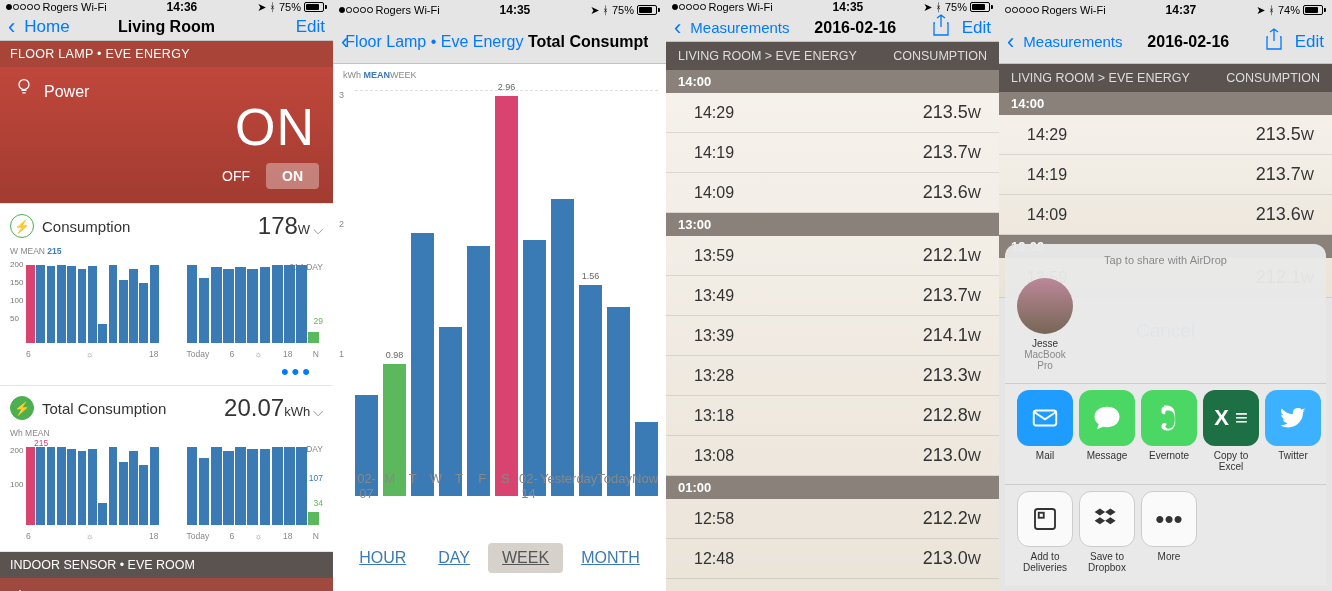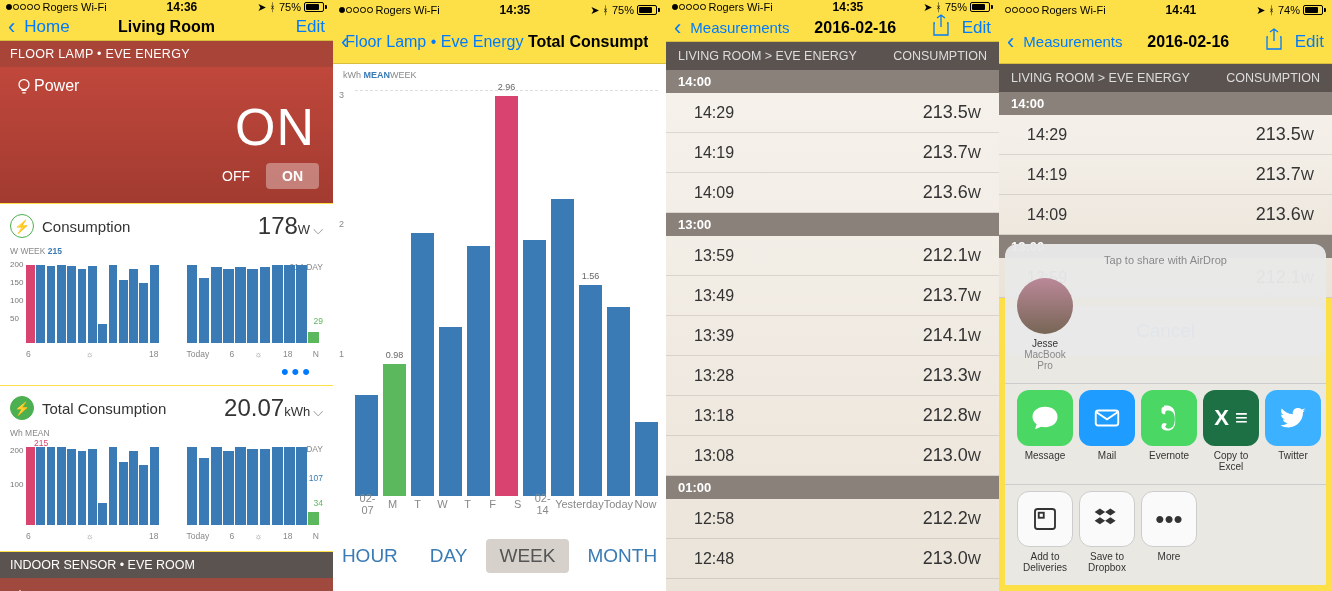--- a/index.html
+++ b/index.html
@@ -1,17 +1,17 @@
 <!DOCTYPE html>
 <html><head>
 <meta charset="utf-8">
 <style>
 * { margin: 0; padding: 0; box-sizing: border-box; font-family: -apple-system, "Helvetica Neue", Arial, sans-serif; -webkit-font-smoothing: antialiased; }
 body { background: #000; display: flex; width: 1332px; height: 591px; }
-.screen { width: 333px; height: 591px; background: #fde047; position: relative; overflow: hidden; display: flex; flex-direction: column; }
+.screen { width: 333px; height: 591px; background: #e5e5e5; position: relative; overflow: hidden; display: flex; flex-direction: column; }
 
 
 .status-bar { height: 20px; display: flex; align-items: center; justify-content: space-between; padding: 0 6px; font-size: 11px; color: #000; }
 .status-left, .status-right { display: flex; align-items: center; gap: 3px; }
 .status-time { font-weight: 600; font-size: 12px; }
 .dots { display: flex; gap: 1.5px; }
 .dot { width: 5.5px; height: 5.5px; border-radius: 50%; border: 0.7px solid #000; }
 .dot.f { background: #000; }
 .battery { display: inline-flex; align-items: center; gap: 1px; }
 .batt-body { width: 20px; height: 10px; border: 1px solid #000; border-radius: 2px; position: relative; }
@@ -22,21 +22,21 @@
 .nav { height: 44px; display: flex; align-items: center; justify-content: space-between; padding: 0 8px; font-size: 17px; color: #007aff; border-bottom: 0.5px solid rgba(0,0,0,0.15); }
 .nav-left, .nav-right { display: flex; align-items: center; gap: 12px; min-width: 70px; }
 .nav-right { justify-content: flex-end; }
 .nav-title { font-weight: 600; color: #000; flex: 1; text-align: center; font-size: 16px; white-space: nowrap; overflow: hidden; }
 .nav-title .light { font-weight: 400; }
 .chev { font-size: 22px; margin-right: -3px; }
 
 
 .section-head { background: #a84438; color: #fff; font-size: 12.5px; padding: 6px 10px; font-weight: 500; letter-spacing: 0.3px; }
 .power-card { background: linear-gradient(180deg, #c0473b 0%, #a23b31 100%); color: #fff; padding: 10px 14px 14px; }
-.power-row { display: flex; align-items: flex-start; }
+.power-row { display: flex; align-items: flex-end; gap: 10px; }
 .bulb-icon { width: 20px; height: 20px; }
 .on-big { font-size: 52px; font-weight: 300; text-align: right; margin: -4px 4px 6px 0; letter-spacing: 1px; }
 .seg { display: flex; justify-content: flex-end; }
 .seg-btn { padding: 5px 16px; border-radius: 4px; font-size: 14px; color: #fff; }
 .seg-btn.active { background: rgba(255,255,255,0.35); font-weight: 600; }
 .card { background: #fff; margin-top: 1px; padding: 8px 10px; }
 .card-head { display: flex; align-items: center; justify-content: space-between; }
 .card-left { display: flex; align-items: center; gap: 8px; font-size: 15px; color: #333; }
 .bolt { width: 24px; height: 24px; border: 1.5px solid #4CAF50; border-radius: 50%; display: flex; align-items: center; justify-content: center; color: #4CAF50; font-size: 13px; }
 .bolt.filled { background: #4CAF50; color: #fff; }
@@ -59,24 +59,24 @@
 
 .screen2-chart { flex: 1; position: relative; background: #fff; padding: 4px 6px; }
 .s2-top { display: flex; justify-content: flex-start; font-size: 9px; color: #888; padding: 2px 4px; }
 .s2-top .mean { color: #3a7bb5; font-weight: 600; }
 .s2-bars-area { position: absolute; top: 26px; bottom: 95px; left: 22px; right: 8px; border-top: 0.5px dashed #ddd; display: flex; align-items: flex-end; gap: 5px; }
 .s2-bars-area .bar { flex: 1; background: #3a7bb5; position: relative; }
 .s2-bars-area .bar.green { background: #5cb85c; }
 .s2-bars-area .bar.pink { background: #d9436f; }
 .s2-bars-area .bar .val { position: absolute; top: -14px; left: 50%; transform: translateX(-50%); font-size: 9px; color: #666; white-space: nowrap; }
 .s2-y { position: absolute; left: 6px; font-size: 9px; color: #888; }
-.s2-xaxis { position: absolute; bottom: 75px; left: 22px; right: 8px; display: flex; font-size: 11px; color: #888; align-items: center; }
+.s2-xaxis { position: absolute; bottom: 90px; left: 22px; right: 8px; display: flex; font-size: 13px; color: #888; }
 .s2-xaxis span { flex: 1; text-align: center; }
 .s2-seg { position: absolute; bottom: 18px; left: 0; right: 0; display: flex; justify-content: center; gap: 4px; }
-.s2-seg-btn { padding: 6px 14px; font-size: 19px; color: #3a7bb5; border-radius: 4px; }
+.s2-seg-btn { padding: 6px 14px; font-size: 16px; color: #3a7bb5; border-radius: 4px; text-decoration: underline; }
 .s2-seg-btn.active { background: #d6d2cb; color: #555; }
 
 
 .breadcrumb-head { background: #5b5350; color: #ddd; font-size: 12.5px; padding: 7px 12px; display: flex; justify-content: space-between; font-weight: 500; }
 .hour-sep { background: #8a817a; color: #fff; font-size: 13px; padding: 4px 12px; font-weight: 600; }
 .row { display: flex; justify-content: space-between; align-items: center; padding: 9px 18px 9px 28px; font-size: 16px; color: #333; border-bottom: 0.5px solid rgba(0,0,0,0.1); }
 .row .v { font-size: 18px; }
 .row .v .u { font-size: 14px; }
 .rows { background: linear-gradient(180deg, #f6f2ec 0%, #eae3d8 100%); }
 
@@ -148,21 +148,21 @@
   <div class="card">
     <div class="card-head">
       <div class="card-left">
           <span class="bolt">⚡</span>
           <span>Consumption</span>
         </div>
       <div class="card-val"><span>178</span><span class="unit">W</span><span class="caret">⌵</span></div>
     </div>
     <div class="mini">
       <div class="mini-panel">
-        <span class="mini-label top-left"><span>W WEEK</span> <span style="color:#3a7bb5;font-weight:600">215</span></span>
+        <span class="mini-label top-left"><span>W MEAN</span> <span style="color:#3a7bb5;font-weight:600">215</span></span>
         <span class="mini-axis" style="top:14px">200</span>
         <span class="mini-axis" style="top:32px">150</span>
         <span class="mini-axis" style="top:50px">100</span>
         <span class="mini-axis" style="top:68px">50</span>
         <div class="mini-bars" id="c1-bars-a">
             <div class="b" style="height: 97.6744%; background: rgb(217, 67, 111);"></div>
             <div class="b" style="height: 97.6744%;"></div>
             <div class="b" style="height: 96.7442%;"></div>
             <div class="b" style="height: 97.6744%;"></div>
             <div class="b" style="height: 96.7442%;"></div>
@@ -463,21 +463,21 @@
     <div class="status-left">
       <span class="dots">
           <span class="dot"></span>
           <span class="dot"></span>
           <span class="dot"></span>
           <span class="dot"></span>
           <span class="dot"></span>
         </span>
       <span>Rogers Wi-Fi</span>
     </div>
-    <span class="status-time">14:41</span>
+    <span class="status-time">14:37</span>
     <div class="status-right">
         <span>➤</span>
         <span>ᚼ</span>
         <span>74%</span>
         <span class="battery">
           <span class="batt-body">
             <span class="batt-fill" style="width:74%"></span>
           </span>
           <span class="batt-tip"></span>
         </span>
@@ -524,39 +524,39 @@
   <div class="share-overlay">
     <div class="share-hint">Tap to share with AirDrop</div>
     <div class="share-row">
       <div class="share-item">
         <div class="avatar"></div>
         <div class="share-label"><span>Jesse</span><br><span style="color:#888">MacBook Pro</span></div>
       </div>
     </div>
     <div class="share-row" id="share-apps">
         <div class="share-item">
-          <div class="share-icon" style="background:#4bd763">
-            <svg viewBox="0 0 24 24" fill="#fff">
-              <path d="M12 3C6 3 2 6.5 2 11c0 2.4 1.3 4.5 3.3 6L4 21l5-2c1 .2 2 .3 3 .3 6 0 10-3.5 10-8.3S18 3 12 3z"></path>
-            </svg>
-          </div>
-          <div class="share-label">Message</div>
-        </div>
-        <div class="share-item">
           <div class="share-icon" style="background:#1f9cff">
             <svg viewBox="0 0 24 24" fill="#fff">
               <rect x="3" y="6" width="18" height="12" rx="2" fill="none" stroke="#fff" stroke-width="1.5"></rect>
               <path d="M3 7l9 6 9-6" fill="none" stroke="#fff" stroke-width="1.5"></path>
             </svg>
           </div>
           <div class="share-label">Mail</div>
         </div>
         <div class="share-item">
           <div class="share-icon" style="background:#4bd763">
             <svg viewBox="0 0 24 24" fill="#fff">
+              <path d="M12 3C6 3 2 6.5 2 11c0 2.4 1.3 4.5 3.3 6L4 21l5-2c1 .2 2 .3 3 .3 6 0 10-3.5 10-8.3S18 3 12 3z"></path>
+            </svg>
+          </div>
+          <div class="share-label">Message</div>
+        </div>
+        <div class="share-item">
+          <div class="share-icon" style="background:#4bd763">
+            <svg viewBox="0 0 24 24" fill="#fff">
               <path d="M8 3c-1 0-2 1-2 2v2c0 1 1 2 2 2h1c0-2 0-3 2-3 3 0 4 1 5 3 1 2 1 8-1 10s-5 2-6 0c0-1 1-1 1-2s-1-1-2-1-2 1-2 3 2 3 5 3 6-2 6-7 0-9-2-11-4-2-6-2H8z"></path>
             </svg>
           </div>
           <div class="share-label">Evernote</div>
         </div>
         <div class="share-item">
           <div class="share-icon" style="background:#1d7044">
             <span style="color:#fff;font-size:22px;font-weight:bold">X ≡</span>
           </div>
           <div class="share-label">Copy to Excel</div>

